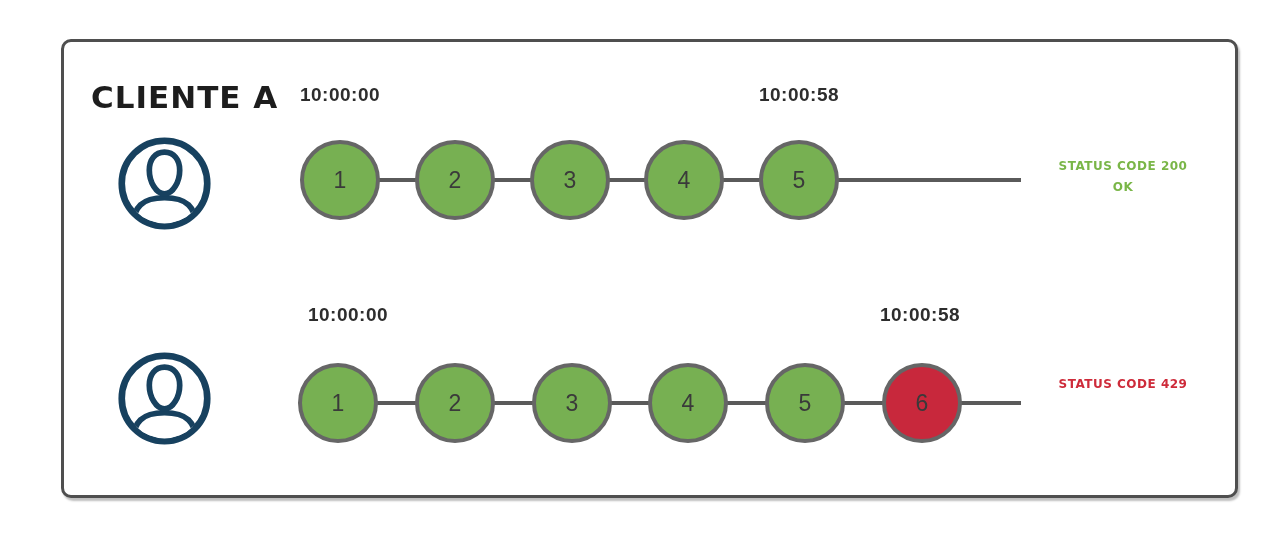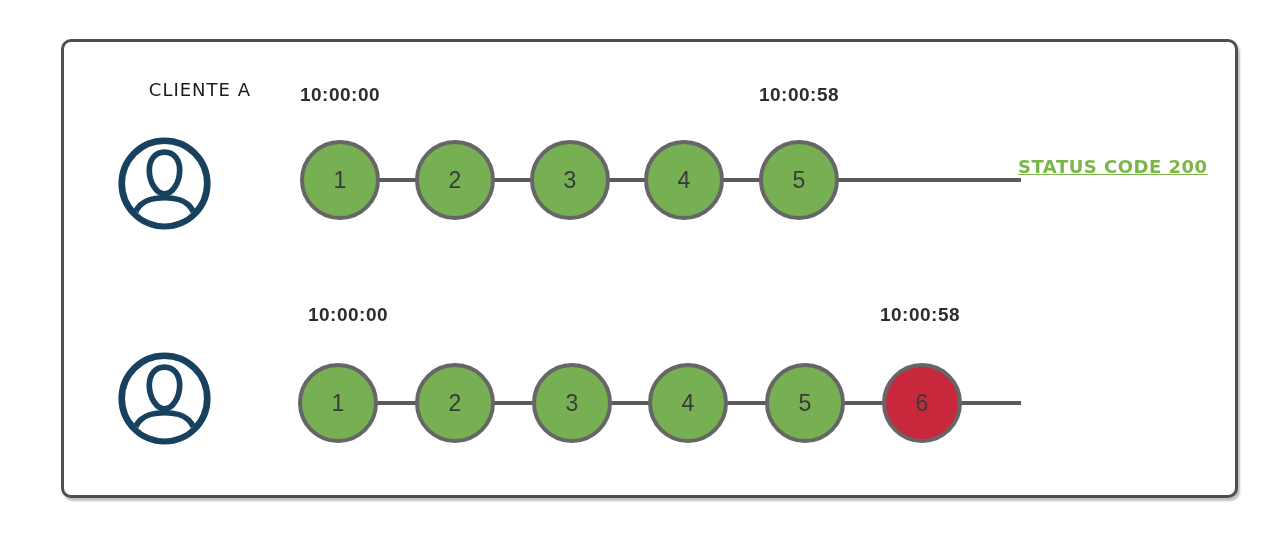--- a/index.html
+++ b/index.html
@@ -21,23 +21,23 @@
 
   .frame{
     position:absolute;left:61px;top:39px;width:1177px;height:459px;
     border:3px solid #4f4f4f;border-radius:10px;background:#ffffff;
     box-shadow:2px 3px 2px rgba(0,0,0,0.25);
   }
 
   .abs{position:absolute;}
 
   .client-label{
-    width:160px;text-align:right;
+    width:160px;text-align:left;
     font-family:"DejaVu Sans", sans-serif;
-    font-weight:normal;font-size:18px;letter-spacing:1px;color:var(--ink);
+    font-weight:bold;font-size:31px;letter-spacing:1px;color:var(--ink);
     white-space:nowrap;
   }
 
   .avatar{width:95px;height:95px;display:block;}
   .avatar .ring{fill:#ffffff;stroke:var(--avatar-navy);stroke-width:7;}
   .avatar .person{fill:#ffffff;stroke:var(--avatar-navy);stroke-width:6;}
 
   .time-label{
     width:142px;text-align:center;font-weight:bold;font-size:19px;
     letter-spacing:0.5px;color:var(--time-ink);white-space:nowrap;
@@ -48,25 +48,24 @@
   .request-circle{
     width:80px;height:80px;border-radius:50%;
     border:4px solid var(--circle-border);
     display:flex;align-items:center;justify-content:center;
     font-size:23px;color:var(--number-ink);z-index:2;
   }
   .request-circle.accepted{background:var(--green-fill);}
   .request-circle.rejected{background:var(--red-fill);}
 
   .status{
-    width:210px;
+    width:210px;text-align:center;
     font-family:"DejaVu Sans", sans-serif;
-    font-weight:bold;font-size:18px;line-height:21px;letter-spacing:0.5px;
+    font-weight:bold;font-size:12px;line-height:21px;letter-spacing:0.5px;
     white-space:nowrap;
-    text-decoration:underline;
   }
   .status.ok{color:var(--green-text);}
   .status.error{color:var(--red-text);}
 </style>
 </head>
 <body>
 
 <div class="stage">
   <div class="frame"></div>
 
@@ -89,20 +88,21 @@
   <div class="abs connector" style="left:340px;top:178px;width:681px;"></div>
 
   <div class="abs request-circle accepted" style="left:300px;top:140px;">1</div>
   <div class="abs request-circle accepted" style="left:415px;top:140px;">2</div>
   <div class="abs request-circle accepted" style="left:530px;top:140px;">3</div>
   <div class="abs request-circle accepted" style="left:644px;top:140px;">4</div>
   <div class="abs request-circle accepted" style="left:759px;top:140px;">5</div>
 
   <div class="abs status ok" style="left:1018px;top:156px;">
     <div>STATUS CODE 200</div>
+    <div>OK</div>
   </div>
 
 
   <svg class="abs avatar" style="left:117px;top:351px;" viewBox="0 0 100 100">
     <clipPath id="clipB">
         <circle cx="50" cy="50" r="42"></circle>
       </clipPath>
     <circle class="ring" cx="50" cy="50" r="45"></circle>
     <g clip-path="url(#clipB)">
       <path class="person" d="M16 98 c1 -24 11 -33 34 -33 s33 9 34 33 z"></path>
@@ -116,14 +116,15 @@
   <div class="abs connector" style="left:338px;top:401px;width:683px;"></div>
 
   <div class="abs request-circle accepted" style="left:298px;top:363px;">1</div>
   <div class="abs request-circle accepted" style="left:415px;top:363px;">2</div>
   <div class="abs request-circle accepted" style="left:532px;top:363px;">3</div>
   <div class="abs request-circle accepted" style="left:648px;top:363px;">4</div>
   <div class="abs request-circle accepted" style="left:765px;top:363px;">5</div>
   <div class="abs request-circle rejected" style="left:882px;top:363px;">6</div>
 
   <div class="abs status error" style="left:1018px;top:374px;">
+    <div>STATUS CODE 429</div>
   </div>
 </div>
 
 </body></html>

